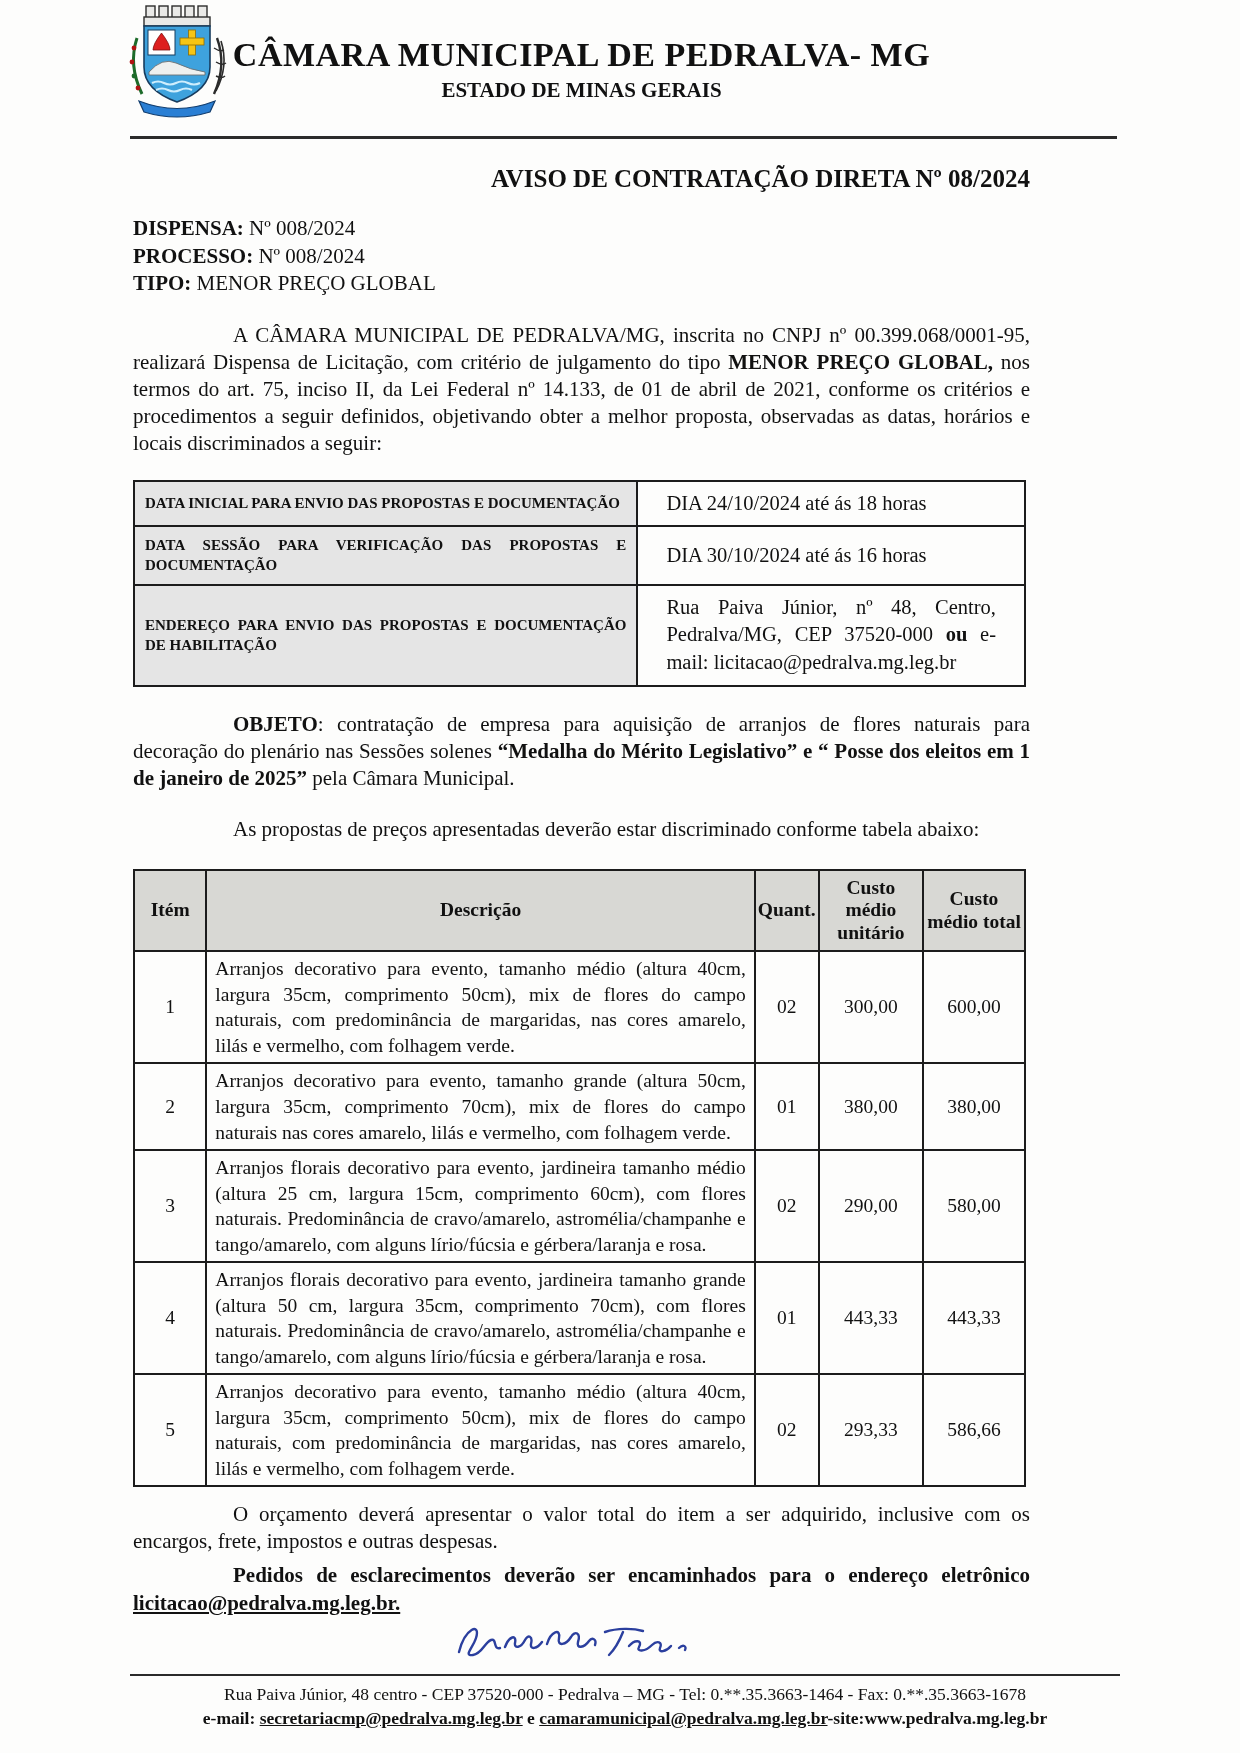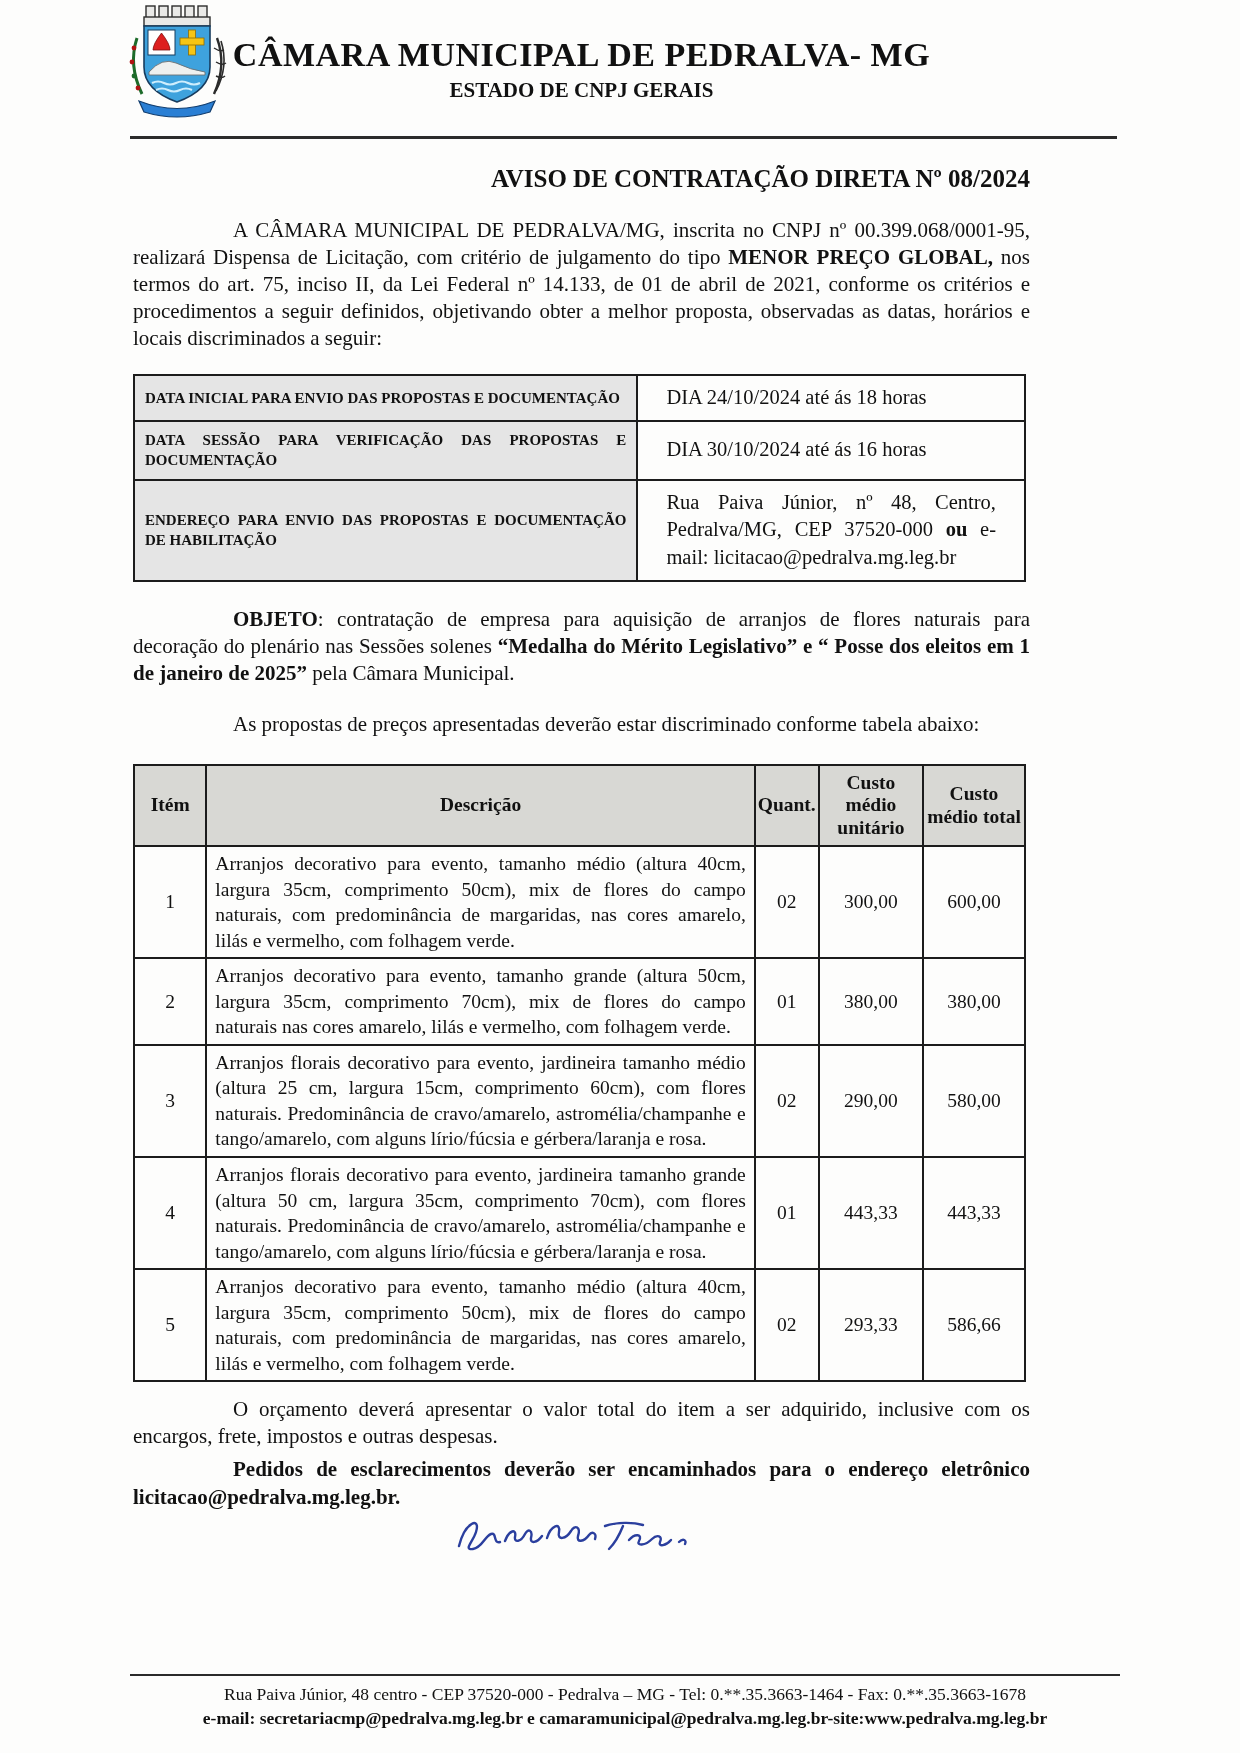--- a/index.html
+++ b/index.html
@@ -36,21 +36,21 @@
   .doc-title { text-align: right; font-weight: bold; font-size: 25px; margin-top: 26px; }
   .meta { margin-top: 22px; font-size: 21px; line-height: 1.32; }
   .meta b { font-weight: bold; }
 
   
   .para {
     font-size: 21px; line-height: 1.29; text-align: justify; margin-top: 24px;
     text-indent: 100px;
   }
   .b { font-weight: bold; }
-  .u { }
+  .u { text-decoration: underline; }
 
   
   table { border-collapse: collapse; }
   .info-table { width: 893px; margin-top: 22px; border: 2px solid #1c1c1c; }
   .info-table td { border: 2px solid #1c1c1c; vertical-align: middle; }
   .info-table .label-cell {
     width: 505px; background: #e5e5e5; font-weight: bold;
     font-size: 15px; line-height: 1.35; padding: 8px 10px; text-align: justify;
   }
   .info-table .value-cell {
@@ -130,30 +130,35 @@
         <circle cx="12" cy="48" r="2.4" fill="#b01212"></circle>
         <circle cx="10" cy="62" r="2.4" fill="#b01212"></circle>
         <circle cx="12" cy="76" r="2.4" fill="#1d6b2a"></circle>
         <circle cx="16" cy="88" r="2.4" fill="#b01212"></circle>
 
         <path d="M95 38 q10 27 -3 56" fill="none" stroke="#2b2b2b" stroke-width="2.4"></path>
         <path d="M99 41 q8 25 -5 50" fill="none" stroke="#2b2b2b" stroke-width="1.6"></path>
         <path d="M92 48 q6 4 10 2 M94 62 q6 4 10 1 M94 76 q6 3 9 0" fill="none" stroke="#2b2b2b" stroke-width="1.4"></path>
       </svg>
       <div class="org-name">CÂMARA MUNICIPAL DE PEDRALVA- MG</div>
-      <div class="org-state">ESTADO DE CNPJ GERAIS</div>
+      <div class="org-state">ESTADO DE MINAS GERAIS</div>
     </div>
   </div>
 
   <hr class="header-rule">
 
   <div class="content">
 
     <div class="doc-title">AVISO DE CONTRATAÇÃO DIRETA Nº 08/2024</div>
 
+    <div class="meta">
+      <div><b>DISPENSA:</b><span> Nº 008/2024</span></div>
+      <div><b>PROCESSO:</b><span> Nº 008/2024</span></div>
+      <div><b>TIPO:</b><span> MENOR PREÇO GLOBAL</span></div>
+    </div>
 
     <p class="para"><span>A CÂMARA MUNICIPAL DE PEDRALVA/MG, inscrita no CNPJ nº 00.399.068/0001-95, realizará Dispensa de Licitação, com critério de julgamento do tipo </span><span class="b">MENOR PREÇO GLOBAL,</span><span> nos termos do art. 75, inciso II, da Lei Federal nº 14.133, de 01 de abril de 2021, conforme os critérios e procedimentos a seguir definidos, objetivando obter a melhor proposta, observadas as datas, horários e locais discriminados a seguir:</span></p>
 
     <table class="info-table">
       <tbody>
         <tr>
           <td class="label-cell">DATA INICIAL PARA ENVIO DAS PROPOSTAS E DOCUMENTAÇÃO</td>
           <td class="value-cell">DIA 24/10/2024 até ás 18 horas</td>
         </tr>
         <tr>

